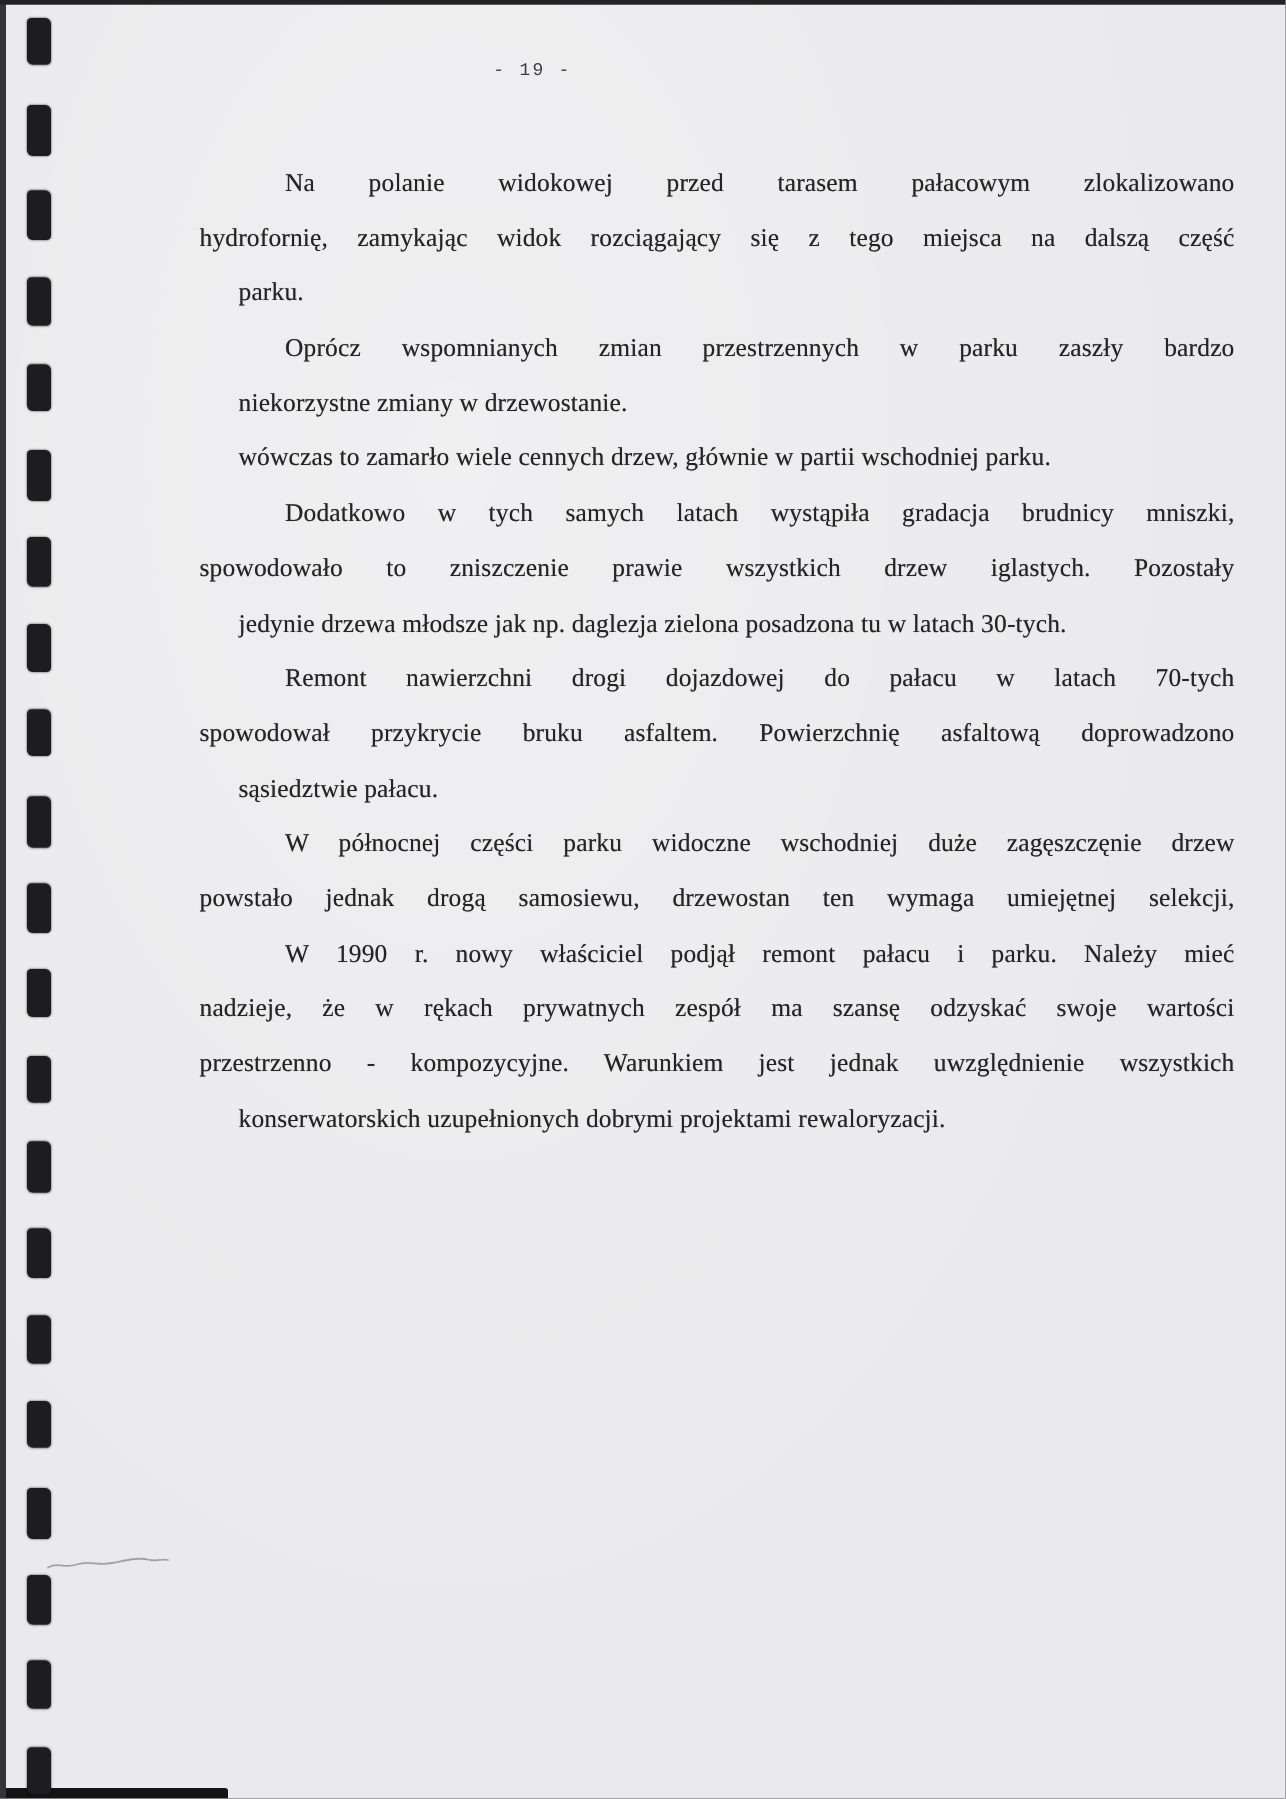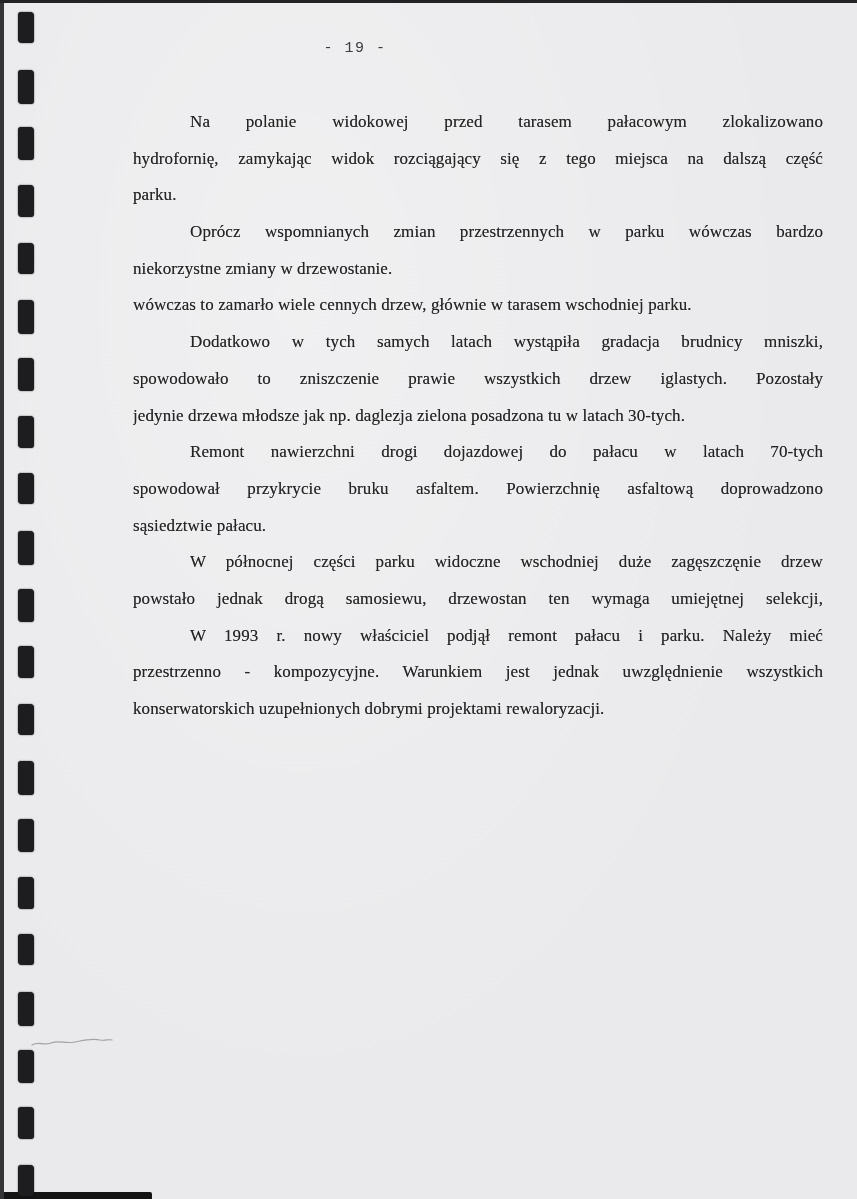--- a/index.html
+++ b/index.html
@@ -38,69 +38,70 @@
   }
   .bottom-strip{
     position:absolute;left:0;bottom:0;width:148px;height:7px;
     background:#141414;
     border-radius:0 2px 0 0;
   }
   .page-number{
     position:absolute;left:296px;top:37px;width:110px;
     text-align:center;
     font-family:"Liberation Mono", monospace;
-    font-size:15px;letter-spacing:1.5px;
+    font-size:12px;letter-spacing:1.5px;
     color:#3c3c40;
   }
   .text-block{
     position:absolute;left:129px;top:101px;width:690px;
   }
   .line{
     font-family:Liberation Serif, serif;
     font-size:17px;
     line-height:36.7px;
     height:36.7px;
     color:var(--ink);
     text-align:justify;
     text-align-last:justify;
     letter-spacing:0.1px;
     text-shadow:0 0 0.5px rgba(40,40,40,0.55);
     overflow:hidden;
     white-space:normal;
   }
-  .line.last{text-align:right;text-align-last:left;}
+  .line.last{text-align:right;text-align-last:left;margin-left:26px;}
   .line.indent{padding-left:57px;}
   .scratch{
     position:absolute;left:26px;top:1027px;width:84px;height:22px;
     opacity:0.75;
   }
 </style>
 </head>
 <body>
 
 <div class="paper">
 
   <div class="page-number">- 19 -</div>
 
   <div class="text-block">
       <div class="line indent">Na polanie widokowej przed tarasem pałacowym zlokalizowano</div>
       <div class="line">hydrofornię, zamykając widok rozciągający się z tego miejsca na dalszą część</div>
       <div class="line last">parku.</div>
-      <div class="line indent">Oprócz wspomnianych zmian przestrzennych w parku wówczas bardzo</div>
+      <div class="line indent">Oprócz wspomnianych zmian przestrzennych w parku zaszły bardzo</div>
       <div class="line last">niekorzystne zmiany w drzewostanie.</div>
-      <div class="line last">wówczas to zamarło wiele cennych drzew, głównie w tarasem wschodniej parku.</div>
+      <div class="line last">wówczas to zamarło wiele cennych drzew, głównie w partii wschodniej parku.</div>
       <div class="line indent">Dodatkowo w tych samych latach wystąpiła gradacja brudnicy mniszki,</div>
       <div class="line">spowodowało to zniszczenie prawie wszystkich drzew iglastych. Pozostały</div>
       <div class="line last">jedynie drzewa młodsze jak np. daglezja zielona posadzona tu w latach 30-tych.</div>
       <div class="line indent">Remont nawierzchni drogi dojazdowej do pałacu w latach 70-tych</div>
       <div class="line">spowodował przykrycie bruku asfaltem. Powierzchnię asfaltową doprowadzono</div>
       <div class="line last">sąsiedztwie pałacu.</div>
       <div class="line indent">W północnej części parku widoczne wschodniej duże zagęszczęnie drzew</div>
       <div class="line">powstało jednak drogą samosiewu, drzewostan ten wymaga umiejętnej selekcji,</div>
-      <div class="line indent">W 1993 r. nowy właściciel podjął remont pałacu i parku. Należy mieć</div>
+      <div class="line indent">W 1990 r. nowy właściciel podjął remont pałacu i parku. Należy mieć</div>
+      <div class="line">nadzieje, że w rękach prywatnych zespół ma szansę odzyskać swoje wartości</div>
       <div class="line">przestrzenno - kompozycyjne. Warunkiem jest jednak uwzględnienie wszystkich</div>
       <div class="line last">konserwatorskich uzupełnionych dobrymi projektami rewaloryzacji.</div>
     </div>
 
   <svg class="scratch" viewBox="0 0 84 22" xmlns="http://www.w3.org/2000/svg">
     <path d="M2,15 C9,11 13,16 21,13 C29,10 35,14 45,12 C55,10 62,8 70,10 C75,11 79,9 82,10" fill="none" stroke="#8b8b90" stroke-width="1.2" stroke-linecap="round"></path>
   </svg>
 
   <div class="bottom-strip"></div>
 <div class="hole" style="top: 9px; height: 31px;"></div>

